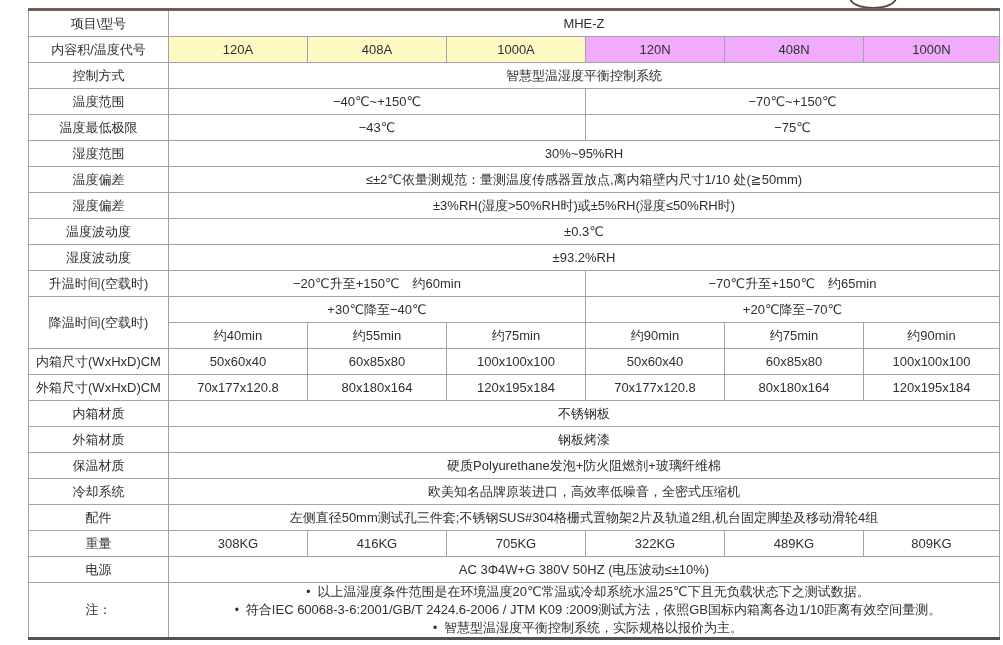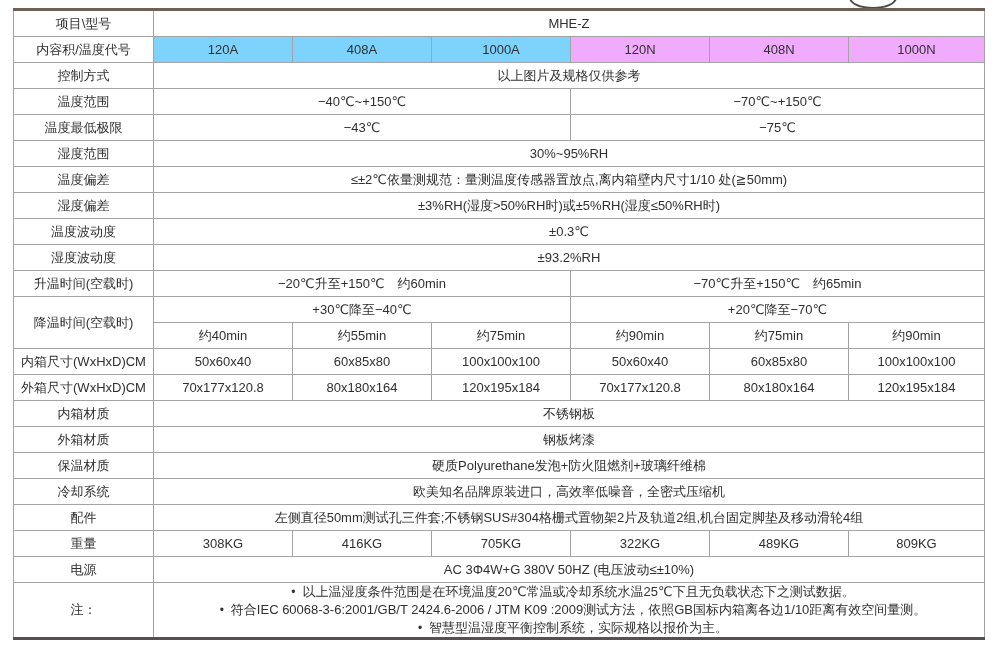--- a/index.html
+++ b/index.html
@@ -8,21 +8,21 @@
     background:#ffffff;
     font-family:"Liberation Sans","DejaVu Sans",sans-serif;
     color:#2f2f2f;
   }
   .logo-arc{
     position:absolute;left:849px;top:-14px;width:44px;height:19px;
     border:2px solid #4f4a47;border-radius:50%;
     background:transparent;
   }
   table.spec{
-    position:absolute;left:13px;top:8px;width:972px;
+    position:absolute;left:28px;top:8px;width:972px;
     border-collapse:collapse;table-layout:fixed;
     border-top:3px solid #6f5f57;
     border-bottom:3px solid #565150;
     font-size:13px;
   }
   table.spec td{
     border:1px solid #a3a3a3;
     height:25px;
     padding:0 4px;
     text-align:center;
@@ -32,21 +32,21 @@
   }
   td.lbl{
     text-align:left;
     padding-left:6px;
     white-space:nowrap;
   }
   td.cap{
     border:1px solid #7d6a70;
     font-size:13px;
   }
-  td.cap-a{background:#7dd3fc;margin-top:40px;}
+  td.cap-a{background:#fef9c3;margin-top:40px;}
   td.cap-n{background:#f0abfc;}
   td.notes-cell{
     text-align:left;
     height:52px;
     padding:3px 8px 3px 10px;
     font-size:13px;
     white-space:normal;
   }
   .note-line{
     line-height:17px;
@@ -87,21 +87,21 @@
     <td class="cap cap-a">120A</td>
     <td class="cap cap-a">408A</td>
     <td class="cap cap-a">1000A</td>
     <td class="cap cap-n">120N</td>
     <td class="cap cap-n">408N</td>
     <td class="cap cap-n">1000N</td>
   </tr>
 
   <tr>
     <td class="lbl">控制方式</td>
-    <td colspan="6">以上图片及规格仅供参考</td>
+    <td colspan="6">智慧型温湿度平衡控制系统</td>
   </tr>
 
   <tr>
     <td class="lbl">温度范围</td>
     <td colspan="3">−40℃~+150℃</td>
     <td colspan="3">−70℃~+150℃</td>
   </tr>
 
   <tr>
     <td class="lbl">温度最低极限</td>

